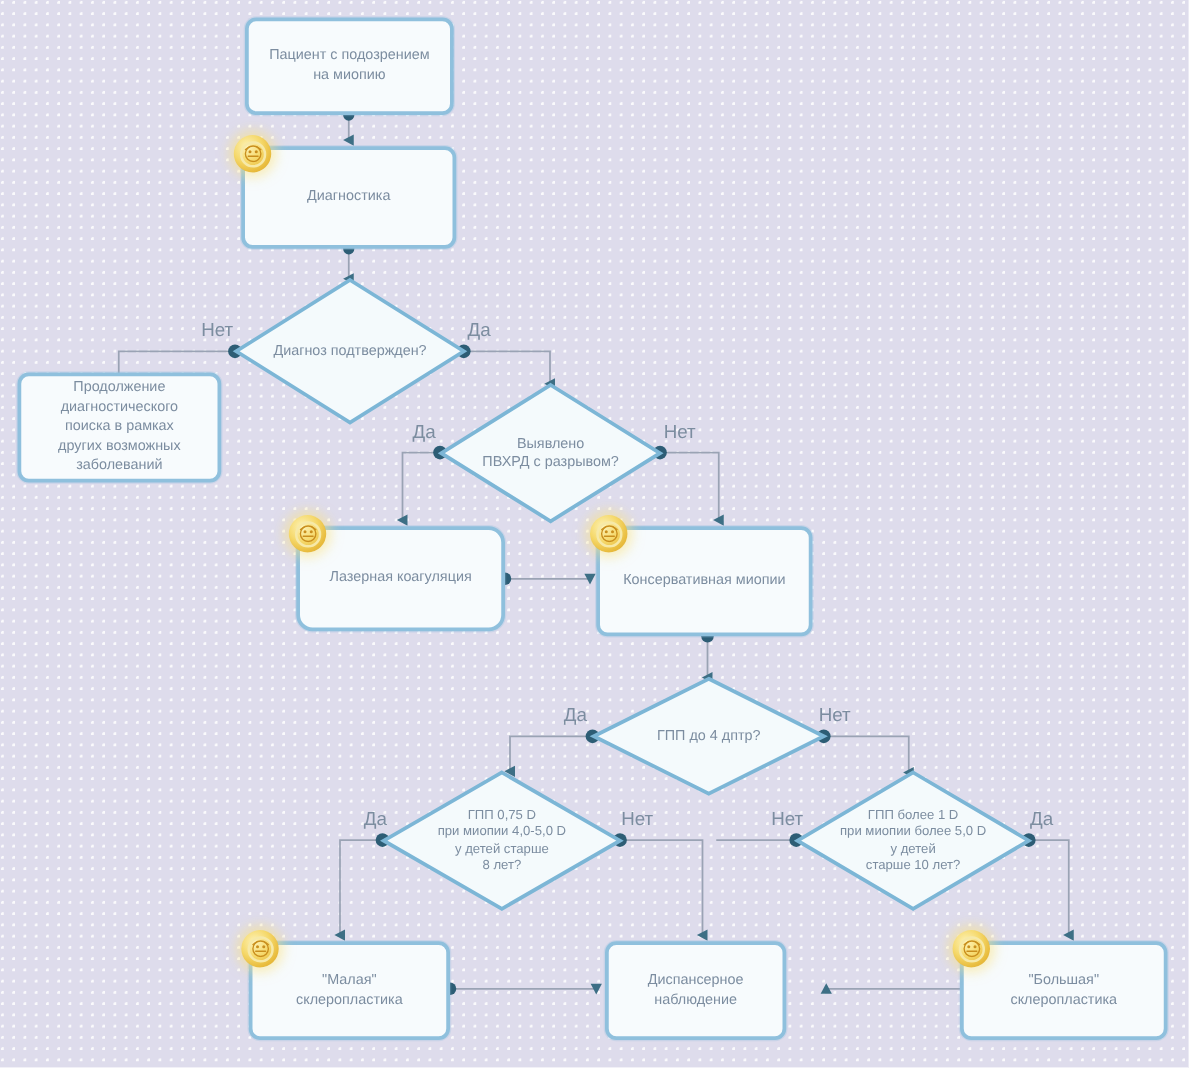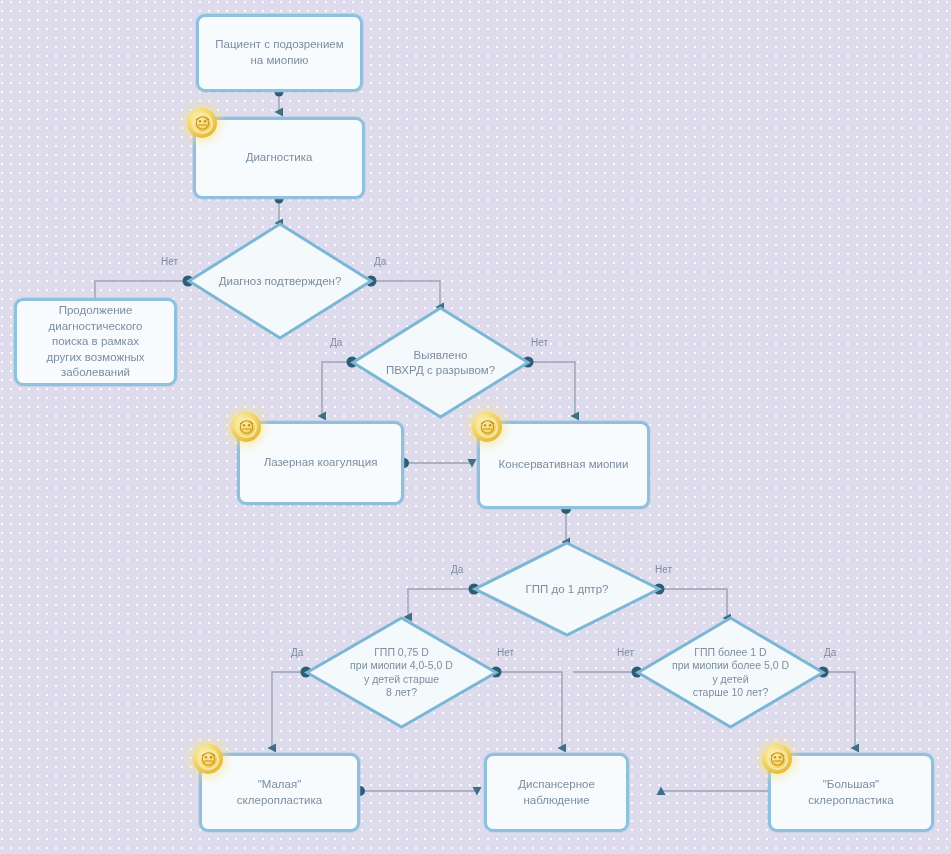--- a/index.html
+++ b/index.html
@@ -76,21 +76,21 @@
     stroke: #9aa3b4;
     stroke-width: 1.4;
   }
   .wire-arrow { fill: #3d6f85; }
   .wire-dot   { fill: #2d5d75; }
 
   
   .edge-label {
     position: absolute;
     color: #7c8da0;
-    font-size: 10px;
+    font-size: 15px;
     white-space: nowrap;
     pointer-events: none;
   }
 
   
   .badge {
     position: absolute;
     width: 30px;
     height: 30px;
     border-radius: 50%;
@@ -193,21 +193,21 @@
   </div>
 
   <div class="node-box" style="left:14px; top:298px; width:163px; height:88px;">
     <span class="lbl">Продолжение
 диагностического
 поиска в рамках
 других возможных
 заболеваний</span>
   </div>
 
-  <div class="node-box" style="left:237px; top:421px; width:167px; height:84px;">
+  <div class="node-box" style="left:237px; top:421px; width:167px; height:84px;border-radius:13px;">
     <span class="lbl">Лазерная коагуляция</span>
   </div>
 
   <div class="node-box" style="left:477px; top:421px; width:173px; height:88px;">
     <span class="lbl">Консервативная миопии</span>
   </div>
 
   <div class="node-box" style="left:199px; top:753px; width:161px; height:79px;">
     <span class="lbl">"Малая"
 склеропластика</span>
@@ -235,21 +235,21 @@
     <svg width="184" height="116" viewBox="0 0 184 116">
       <polygon points="92,1 183,58 92,115 1,58" fill="#f4fafc" stroke="#7cb6d6" stroke-width="3"></polygon>
     </svg>
     <div class="dlabel">Диагноз подтвержден?</div>
   </div>
 
   <div class="diamond-wrap" style="left:474px; top:542px; width:186px; height:94px;">
     <svg width="186" height="94" viewBox="0 0 186 94">
       <polygon points="93,1 185,47 93,93 1,47" fill="#f4fafc" stroke="#7cb6d6" stroke-width="3"></polygon>
     </svg>
-    <div class="dlabel">ГПП до 1 дптр?</div>
+    <div class="dlabel">ГПП до 4 дптр?</div>
   </div>
 
   <div class="diamond-wrap" style="left:306px; top:617px; width:191px; height:111px;">
     <svg width="191" height="111" viewBox="0 0 191 111">
       <polygon points="95.5,1 190,55.5 95.5,110 1,55.5" fill="#f4fafc" stroke="#7cb6d6" stroke-width="3"></polygon>
     </svg>
     <div class="dlabel" style="font-size:10.5px;">ГПП 0,75 D
 при миопии 4,0-5,0 D
 у детей старше
 8 лет?</div>

